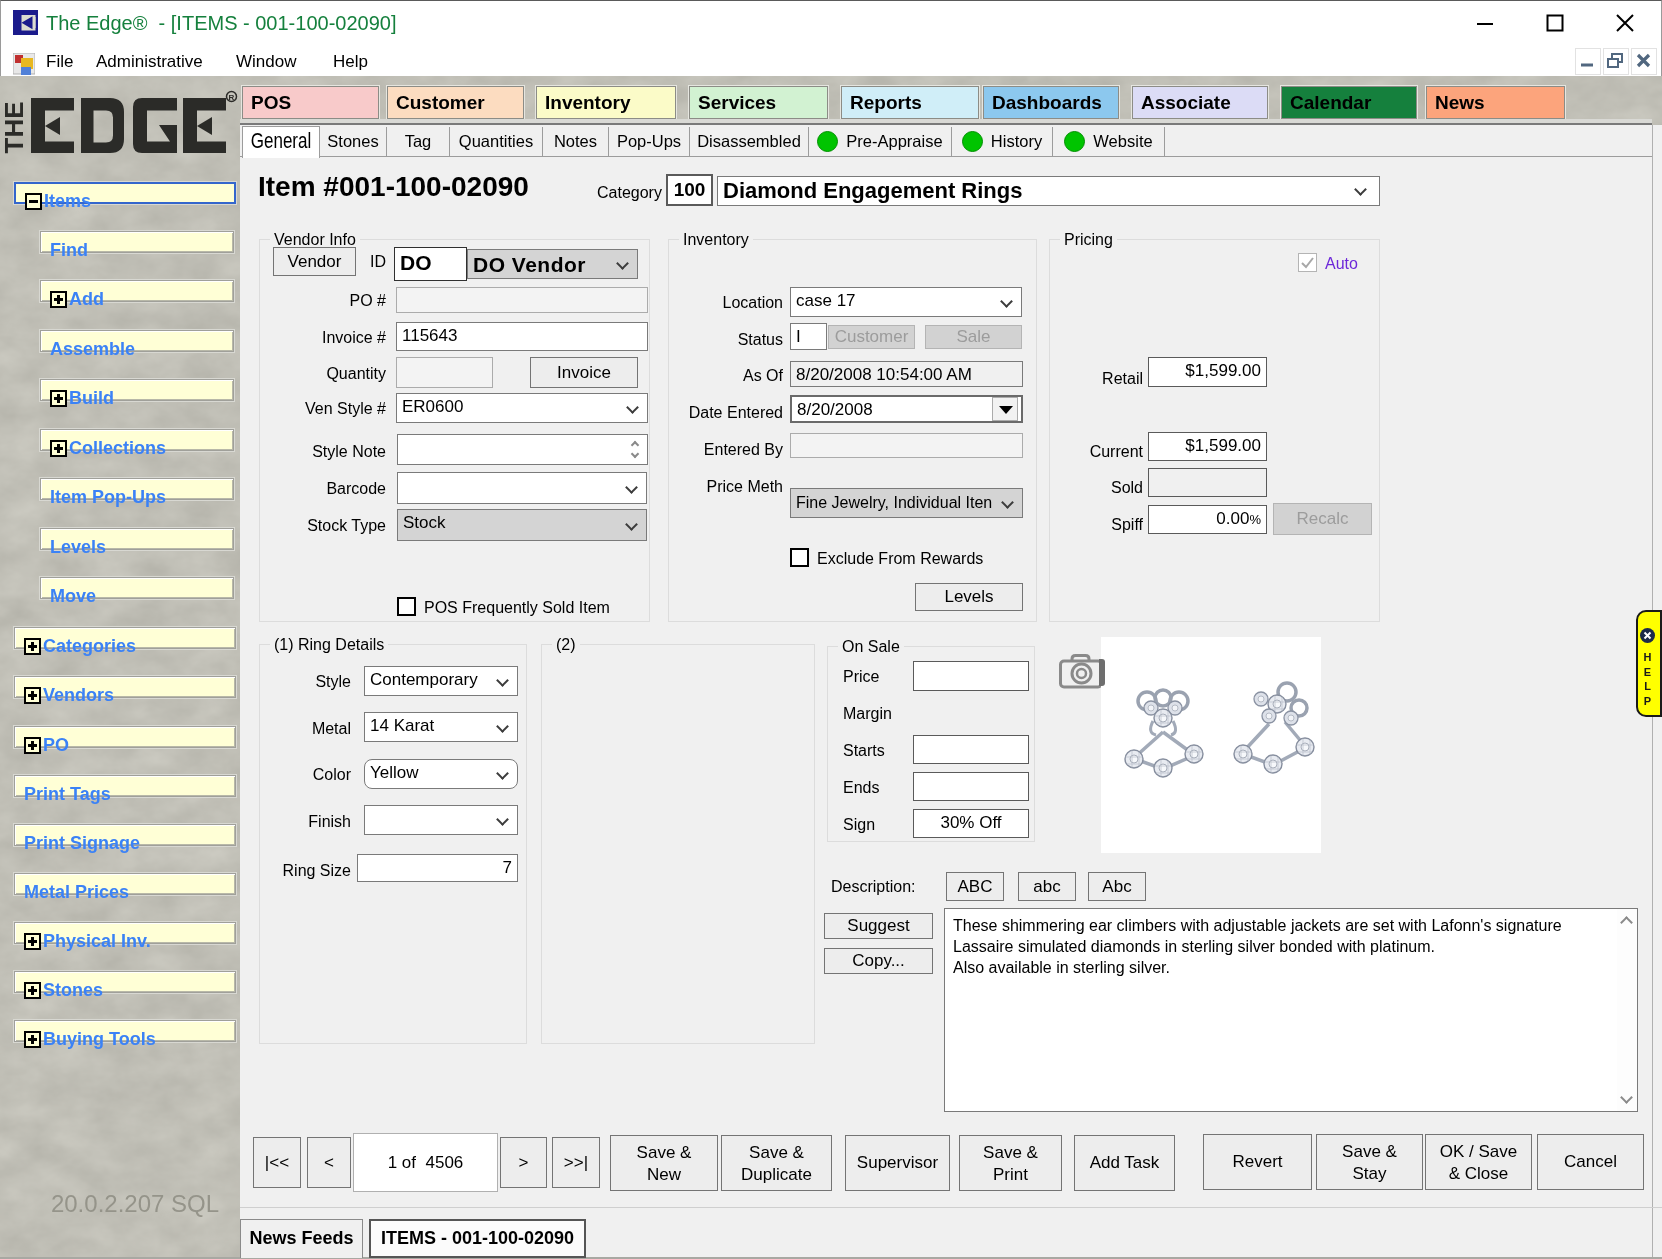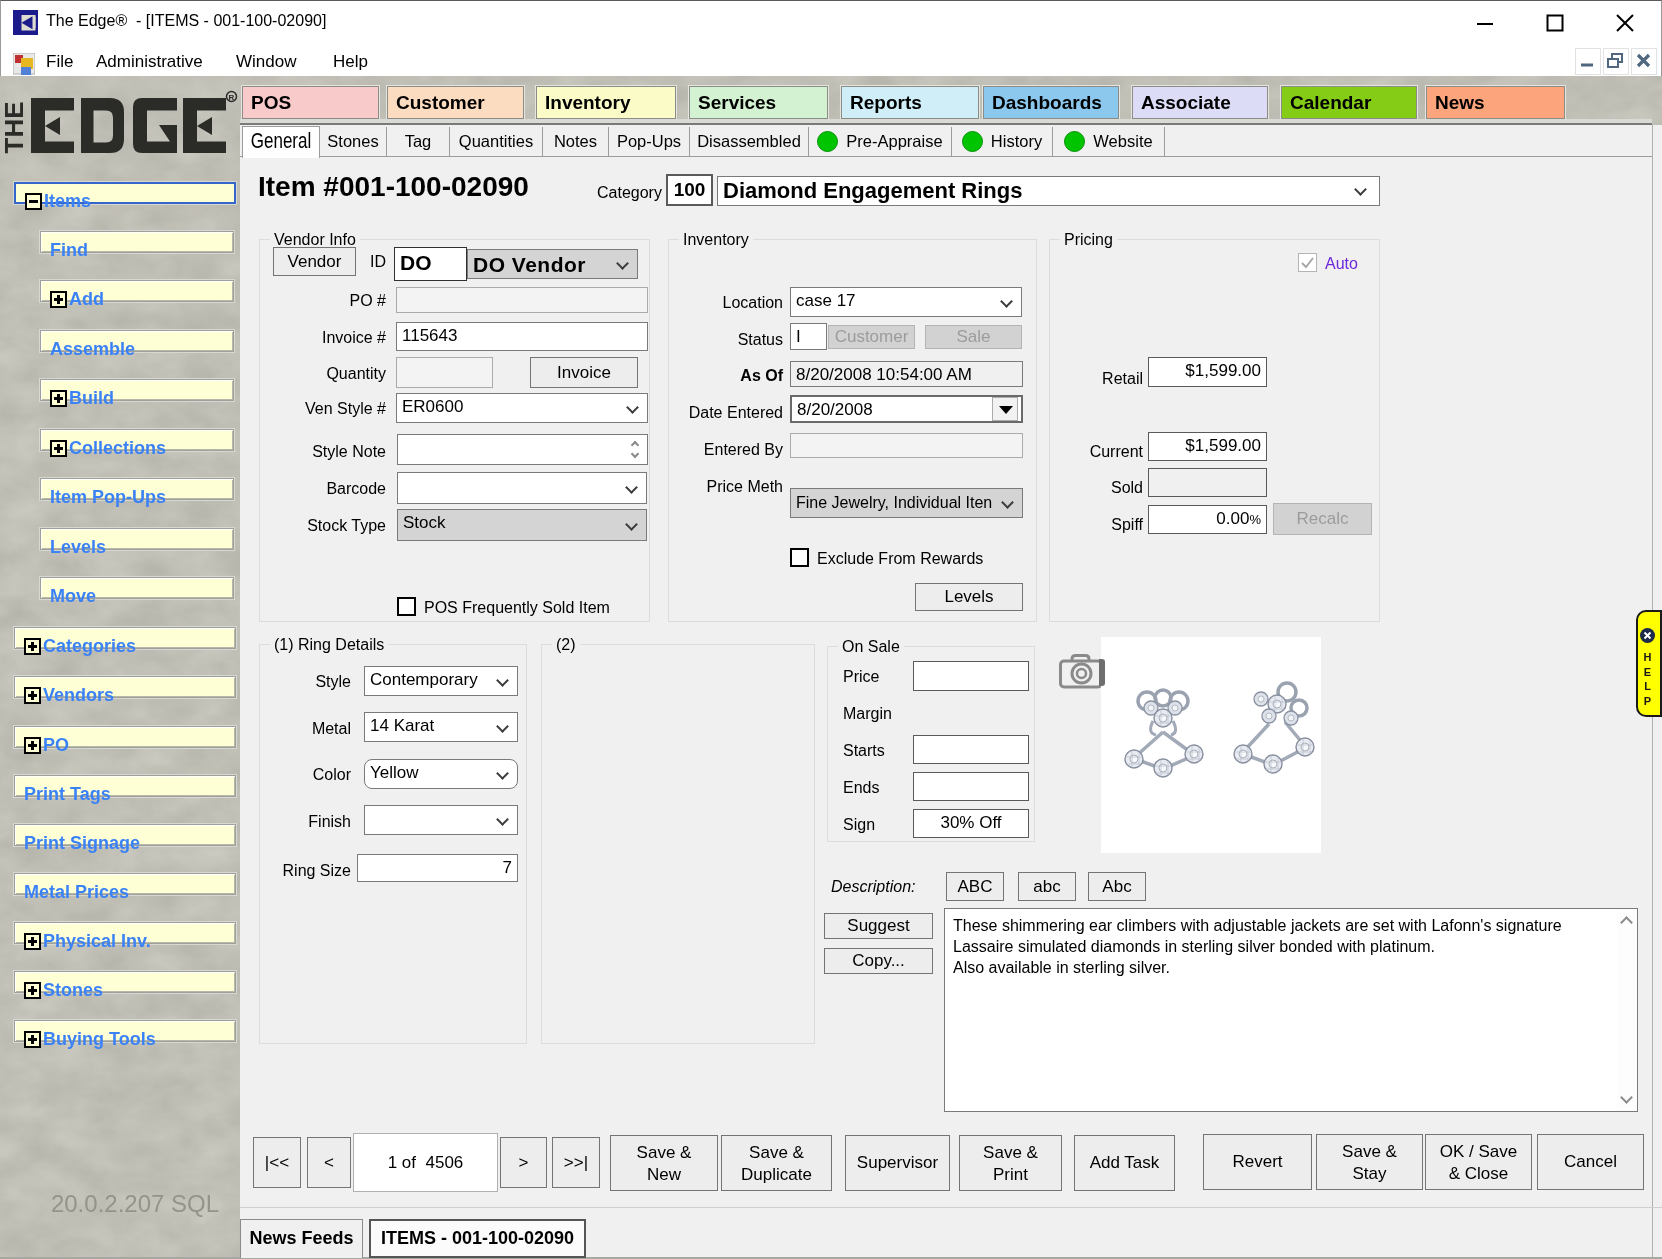--- a/index.html
+++ b/index.html
@@ -3,21 +3,21 @@
 <meta charset="utf-8">
 <style>
 * { margin:0; padding:0; box-sizing:border-box; }
 html,body { width:1662px; height:1259px; overflow:hidden; font-family:"Liberation Sans", sans-serif; background:#fff; }
 #root { position:absolute; top:0; left:0; width:1662px; height:1259px; }
 .abs { position:absolute; }
 
 
 #titlebar { left:0; top:0; width:1662px; height:45px; background:#fff; border-top:1px solid #5a5a5a; border-left:1px solid #9a9a9a; border-right:1px solid #9a9a9a;}
 #titleicon { left:13px; top:10px; width:25px; height:25px; background:#1b1b8c; }
-#titletext { left:46px; top:12px; font-size:16px; color:#000000; }
+#titletext { left:46px; top:12px; font-size:20px; color:#15803d; }
 .wbtn { top:12px; width:22px; height:22px; }
 #menubar { left:0; top:45px; width:1662px; height:31px; background:#fff; border-left:1px solid #9a9a9a; border-right:1px solid #9a9a9a;}
 .menuitem { top:7px; font-size:17px; color:#000; }
 .mdibtn { top:3px; width:26px; height:27px; border:1px solid #e2e2e2; background:#fff; color:#4a617e; text-align:center; }
 
 
 #texwrap { left:0; top:76px; width:1662px; height:1183px; background:#c0bfb6; overflow:hidden; }
 
 
 .sbtn { left:14px; width:222px; height:22px; background:#ffffd6; border:1px solid #a0a09a; box-shadow:0 0 0 1px #d8d8d2, inset 1px 1px 0 #ffffff, inset -1px -1px 0 #b8b8a8; font-size:18px; font-weight:bold; color:#3b82f6; line-height:36px; padding-left:9px; }
@@ -153,21 +153,21 @@
 <div class="abs sbtn" style="top:1020px;"><span class="plusbox plus"></span>Buying Tools</div>
 <div class="abs" id="sqlver" style="top:1190px;">20.0.2.207 SQL</div>
 
 <div class="abs ctab" style="left:242px; width:137px; background:#f8caca;">POS</div>
 <div class="abs ctab" style="left:387px; width:137px; background:#fcdcc0;">Customer</div>
 <div class="abs ctab" style="left:536px; width:140px; background:#fbfbc8;">Inventory</div>
 <div class="abs ctab" style="left:689px; width:139px; background:#d2f2d2;">Services</div>
 <div class="abs ctab" style="left:841px; width:138px; background:#d0eef8;">Reports</div>
 <div class="abs ctab" style="left:983px; width:136px; background:#8cc8ee;">Dashboards</div>
 <div class="abs ctab" style="left:1132px; width:136px; background:#dcdcf6;">Associate</div>
-<div class="abs ctab" style="left:1281px; width:136px; background:#84cc16;">Calendar</div>
+<div class="abs ctab" style="left:1281px; width:136px; background:#15803d;">Calendar</div>
 <div class="abs ctab" style="left:1426px; width:139px; background:#fca47c;">News</div>
 
 <div class="abs" style="left:240px; top:119px; width:1412px; height:4px; background:#d9d9d5;"></div>
 <div class="abs" id="panel"></div>
 <div class="abs" id="panelrightstrip"></div>
 
 <div class="abs" style="left:240px; top:156px; width:1412px; height:1px; background:#9c9c9c;"></div>
 <div class="abs stab" style="left:320px; width:67px;">Stones</div>
 <div class="abs stab" style="left:387px; width:63px;">Tag</div>
 <div class="abs stab" style="left:450px; width:93px;">Quantities</div>
@@ -216,21 +216,21 @@
 
 <div class="abs gbox" style="left:668px; top:239px; width:369px; height:383px;">
       <span class="glabel">Inventory</span>
     </div>
 <div class="abs lbl r" style="left:683px; top:294px; width:100px;">Location</div>
 <div class="abs combo" style="left:790px; top:287px; width:232px; height:30px;">case 17<span class="chev" style="right:10px; top:9px;"></span></div>
 <div class="abs lbl r" style="left:683px; top:331px; width:100px;">Status</div>
 <div class="abs tb" style="left:790px; top:323px; width:37px; height:27px;">I</div>
 <div class="abs btn dis" style="left:828px; top:325px; width:87px; height:24px; line-height:22px;">Customer</div>
 <div class="abs btn dis" style="left:925px; top:325px; width:97px; height:24px; line-height:22px;">Sale</div>
-<div class="abs lbl r" style="left:683px; top:367px; width:100px;font-weight:bold;">As Of</div>
+<div class="abs lbl r" style="left:683px; top:367px; width:100px;">As Of</div>
 <div class="abs tb" style="left:790px; top:361px; width:233px; height:26px; background:#f0f0f0;">8/20/2008 10:54:00 AM</div>
 <div class="abs lbl r" style="left:683px; top:404px; width:100px;">Date Entered</div>
 <div class="abs tb" style="left:790px; top:395px; width:233px; height:28px; border-width:2px; border-color:#6a6a6a;">8/20/2008</div>
 <div class="abs" style="left:992px; top:397px; width:26px; height:24px; background:#f2f2f2; border:1px solid #ababab;">
       <span style="position:absolute; left:6px; top:8px; width:0; height:0; border-left:7px solid transparent; border-right:7px solid transparent; border-top:8px solid #000;"></span>
     </div>
 <div class="abs lbl r" style="left:683px; top:441px; width:100px;">Entered By</div>
 <div class="abs tb dis" style="left:790px; top:433px; width:233px; height:25px;"></div>
 <div class="abs lbl r" style="left:683px; top:478px; width:100px;">Price Meth</div>
 <div class="abs combo gray" style="left:790px; top:468px; width:233px; height:30px; font-size:16px; padding-top:5px;margin-top:20px;">Fine Jewelry, Individual Iten<span class="chev" style="right:10px; top:9px;"></span></div>
@@ -334,21 +334,21 @@
           <use href="#stone" x="64" y="70"></use>
     <use href="#stone2" x="78" y="84"></use>
           <use href="#stone2" x="56" y="82"></use>
     <use href="#stone" x="30" y="120"></use>
           <use href="#stone" x="92" y="113"></use>
     <use href="#stone" x="60" y="130"></use>
   </g>
 </svg>
 </div>
 
-<div class="abs lbl" style="left:831px; top:878px;font-style:italic;">Description:</div>
+<div class="abs lbl" style="left:831px; top:878px;">Description:</div>
 <div class="abs btn" style="left:946px; top:872px; width:58px; height:29px; line-height:27px;">ABC</div>
 <div class="abs btn" style="left:1018px; top:872px; width:58px; height:29px; line-height:27px;">abc</div>
 <div class="abs btn" style="left:1088px; top:872px; width:58px; height:29px; line-height:27px;">Abc</div>
 <div class="abs btn" style="left:824px; top:913px; width:109px; height:26px; line-height:24px;">Suggest</div>
 <div class="abs btn" style="left:824px; top:948px; width:109px; height:26px; line-height:24px;">Copy...</div>
 <div class="abs" style="left:944px; top:908px; width:694px; height:204px; background:#fff; border:1px solid #7a7a7a;">
   <div style="position:absolute; left:8px; top:6px; font-size:16px; line-height:21px; width:650px; white-space:nowrap;">These shimmering ear climbers with adjustable jackets are set with Lafonn's signature<br>Lassaire simulated diamonds in sterling silver bonded with platinum.<br>Also available in sterling silver.</div>
   <div style="position:absolute; right:0; top:0; width:20px; height:100%; background:#fdfdfd;">
     <span class="chev" style="left:5px; top:9px; transform:rotate(-135deg); border-color:#8a8a8a;"></span>
     <span class="chev" style="left:5px; bottom:9px; transform:rotate(45deg); border-color:#8a8a8a;"></span>

